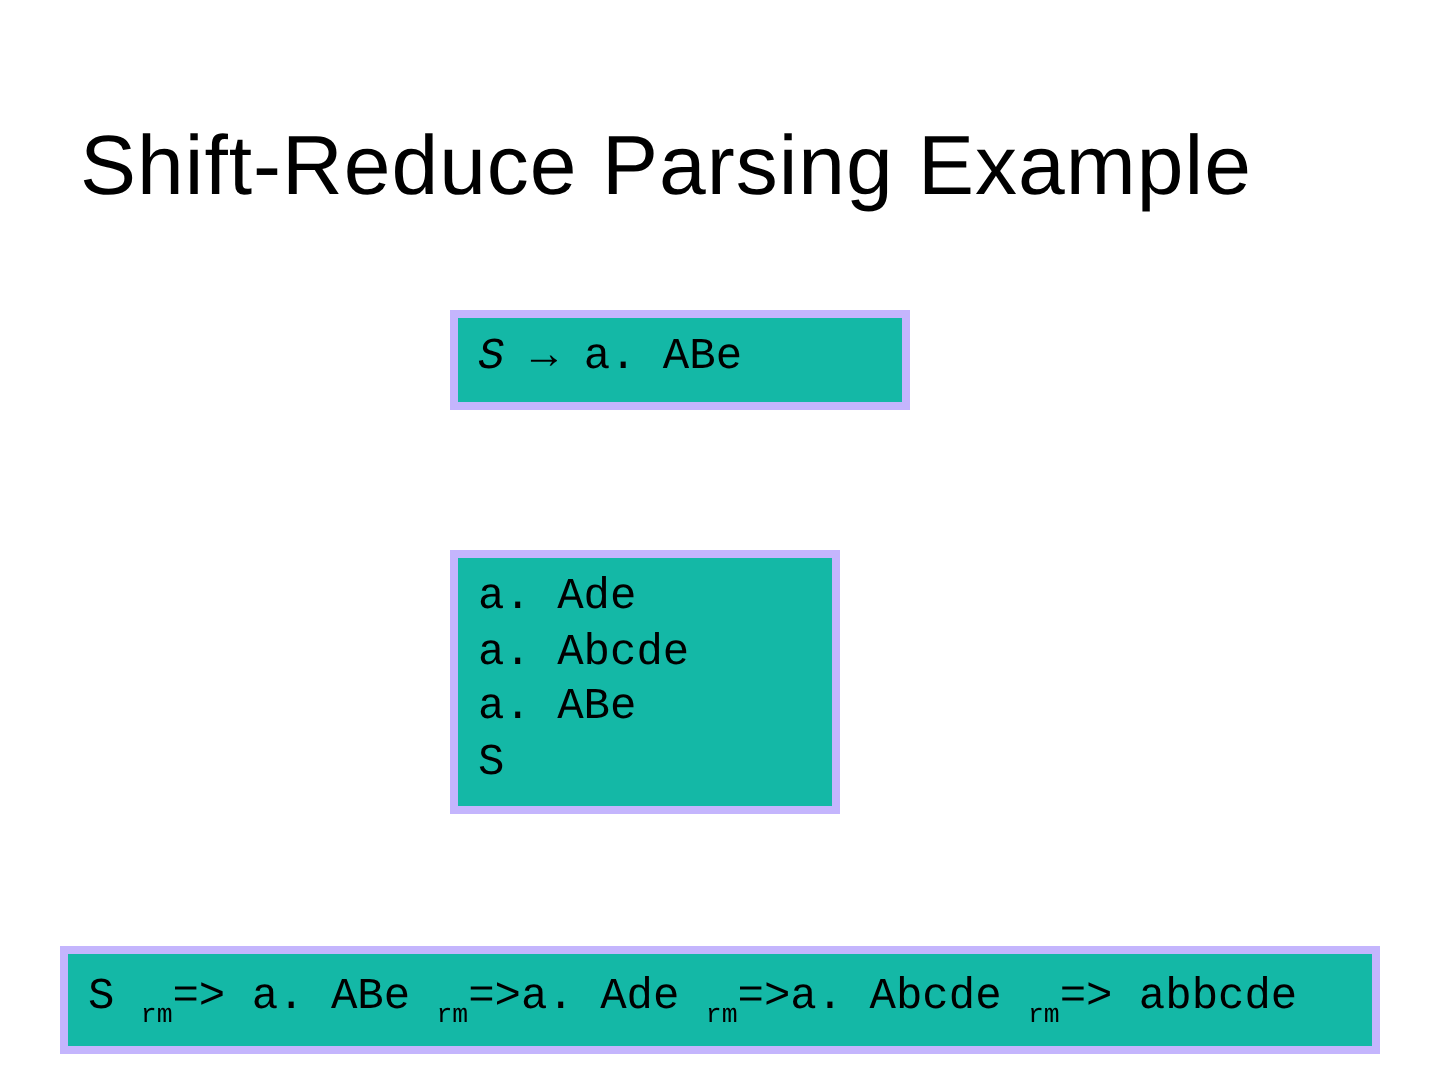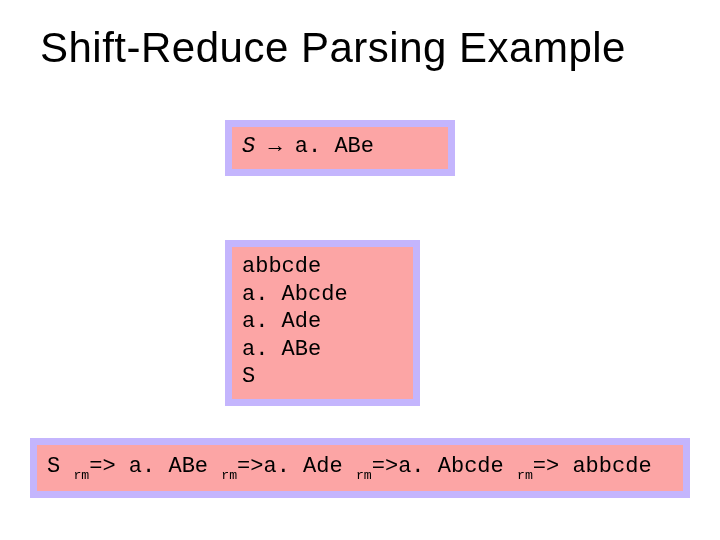--- a/index.html
+++ b/index.html
@@ -9,39 +9,40 @@
     height: 540px;
     background: #ffffff;
     font-family: Arial, Helvetica, sans-serif;
     color: #000;
   }
   .slide {
     position: relative;
     width: 720px;
     height: 480px;
     box-sizing: border-box;
+    margin-top: 35px;
   }
   .title {
     position: absolute;
     top: 24px;
     left: 40px;
     right: 20px;
     font-size: 42px;
     font-weight: 400;
     letter-spacing: 0.5px;
   }
   .box {
     position: absolute;
-    border: 7px solid #c4b5fd;
+    border: 4px solid #c4b5fd;
     padding: 6px 10px 8px 10px;
     font-family: "Courier New", Courier, monospace;
     font-size: 22px;
     line-height: 1.25;
     box-sizing: border-box;
-    background: #fca5a5;
+    background: #14b8a6;
   }
   .box .nt { font-style: italic; }
   .grammar-box {
     top: 120px;
     left: 225px;
     width: 230px;
   }
   .deriv-box {
     top: 240px;
     left: 225px;
@@ -70,23 +71,22 @@
 
   <div class="box grammar-box">
     <div>
       <span class="nt">S</span>
       <span>→</span>
       <span>a. ABe</span>
     </div>
   </div>
 
   <div class="box deriv-box">
-    <div>abbcde</div>
+    <div>a. Ade</div>
     <div>a. Abcde</div>
-    <div>a. Ade</div>
     <div>a. ABe</div>
     <div>S</div>
   </div>
 
   <div class="box bottom-box">
     <span>S</span>
     <span class="sub">rm</span><span>=&gt; a. ABe</span>
     <span class="sub">rm</span><span>=&gt;a. Ade</span>
     <span class="sub">rm</span><span>=&gt;a. Abcde</span>
     <span class="sub">rm</span><span>=&gt; abbcde</span>

